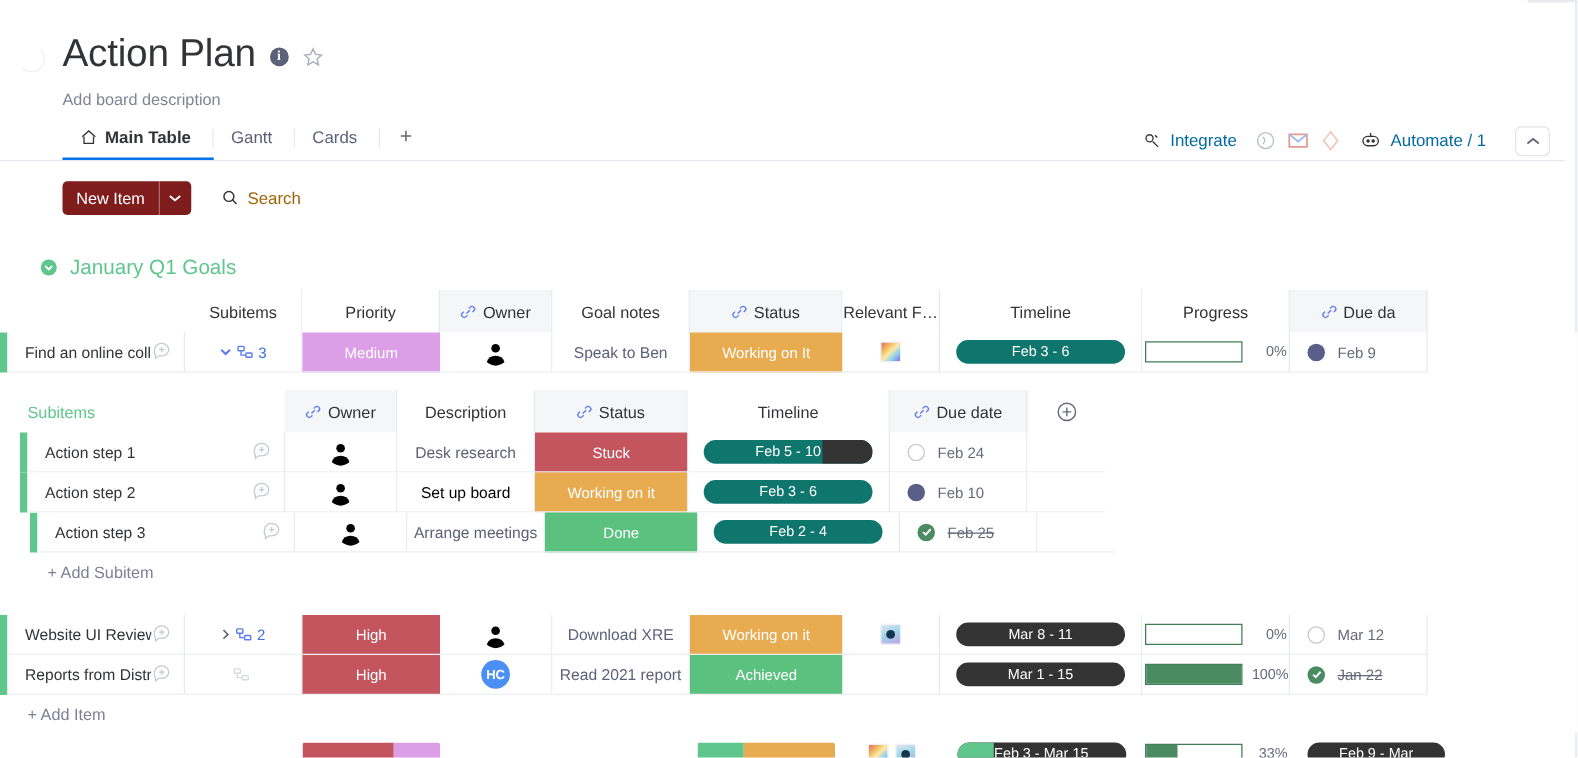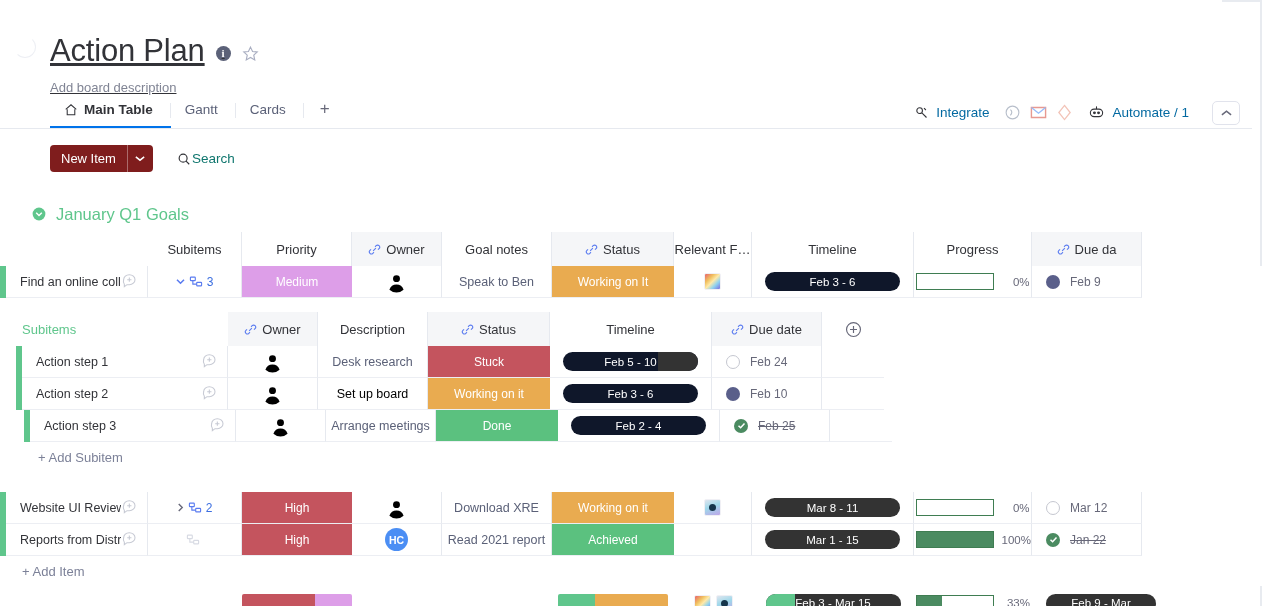--- a/index.html
+++ b/index.html
@@ -16,21 +16,21 @@
   .corner-arc {
     position: absolute; left: 14px; top: 36px;
     width: 22px; height: 22px; border-radius: 50%;
     border: 1.5px solid #eceef3; border-left-color: transparent; border-top-color: transparent;
     opacity: .9;
   }
   .edge-right { position:absolute; right:0; top:0; width:2px; height:606px; background:#e8ebf0; }
   .edge-top-r { position:absolute; right:0; top:0; width:40px; height:2px; background:#e8ebf0; border-top-right-radius:8px;}
 
   
-  .board-head { position: absolute; left: 50px; top: 32px; text-decoration: underline; }
+  .board-head { position: absolute; left: 50px; top: 24px; }
   .title-row { display: flex; align-items: center; gap: 11px; }
   .board-title { font-size: 31px; font-weight: 400; color: #323338; letter-spacing: -.2px; line-height: 38px; }
   .info-dot {
     width: 15px; height: 15px; border-radius: 50%; background: #5b6178;
     color: #fff; font-size: 11px; font-weight: bold; line-height: 15px;
     text-align: center; font-family: "Liberation Serif", serif; margin-top: 5px;
   }
   .star-icon { margin-top: 4px; }
   .board-desc { margin-top: 10px; font-size: 13px; color: #808494; }
 
@@ -57,21 +57,21 @@
   }
 
   
   .action-bar { position: absolute; left: 50px; top: 145px; display: flex; align-items: center; gap: 18px; }
   .new-item {
     display: flex; align-items: stretch; background: #7f1d1d; color: #fff;
     border-radius: 4px; height: 27px; font-size: 13px; cursor: pointer; overflow: hidden;
   }
   .new-item .lbl { padding: 0 11px; display: flex; align-items: center; }
   .new-item .caret { width: 26px; display: flex; align-items: center; justify-content: center; border-left: 1px solid rgba(255,255,255,.35); }
-  .search-btn { display: flex; align-items: center; gap: 1px; font-size: 13.5px; color: #0f766e; cursor: pointer; padding: 3px 6px; }
+  .search-btn { display: flex; gap: 7px; font-size: 13.5px; color: #a16207; cursor: pointer; padding: 3px 6px; }
 
   
   .board { position: absolute; left: 0; top: 196px; width: 1262px; }
 
   .grp-head { display: flex; align-items: center; height: 36px; }
   .grp-arrow { width: 22px; display:flex; align-items:center; justify-content:center; margin-left:28px; cursor:pointer;}
   .grp-title { font-size: 16.5px; color: #5fc68c; margin-left: 6px; }
 
   .hrow { display: flex; height: 34px; align-items: stretch; font-size: 13px; color: #323338; }
   .hcell {
@@ -89,21 +89,21 @@
   }
   .cell.name { justify-content: flex-start; padding-left: 14px; }
   .colorbar { width: 6px; flex: 0 0 6px; }
 
   .status-chip { width: 100%; height: 100%; display: flex; align-items: center; justify-content: center; color: #fff; font-size: 12px; }
 
   .avatar { width: 23px; height: 23px; border-radius: 50%; display: flex; align-items: center; justify-content: center; }
   .avatar.initials { background: #4b8ef4; color: #fff; font-size: 10.5px; font-weight: bold; }
 
   .tl-pill {
-    width: 135px; height: 19px; border-radius: 11px; background: #0f172a;
+    width: 135px; height: 19px; border-radius: 11px; background: #0f766e;
     color: #fff; font-size: 11.5px; display: flex; align-items: center; justify-content: center; position: relative; overflow: hidden;
   }
   .tl-pill.dark { background: #333333; }
   .tl-pill .tail { position: absolute; right: 0; top: 0; height: 100%; background: #333333; }
   .tl-pill .lead { position: absolute; left: 0; top: 0; height: 100%; background: #5fc68c; }
   .tl-pill span { position: relative; z-index: 2; }
 
   .prog-wrap { display: flex; align-items: center; gap: 8px; }
   .prog-bar { width: 78px; height: 17px; border: 1.4px solid #3f7d52; background: #fff; display: flex; }
   .prog-fill { background: #4b8b61; height: 100%; }

